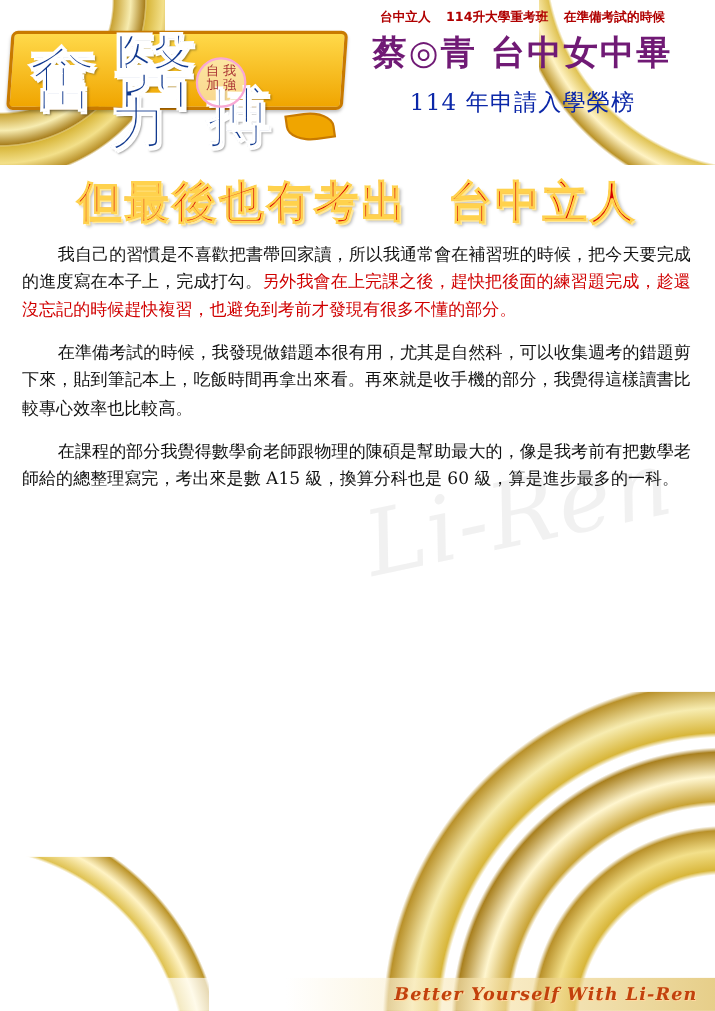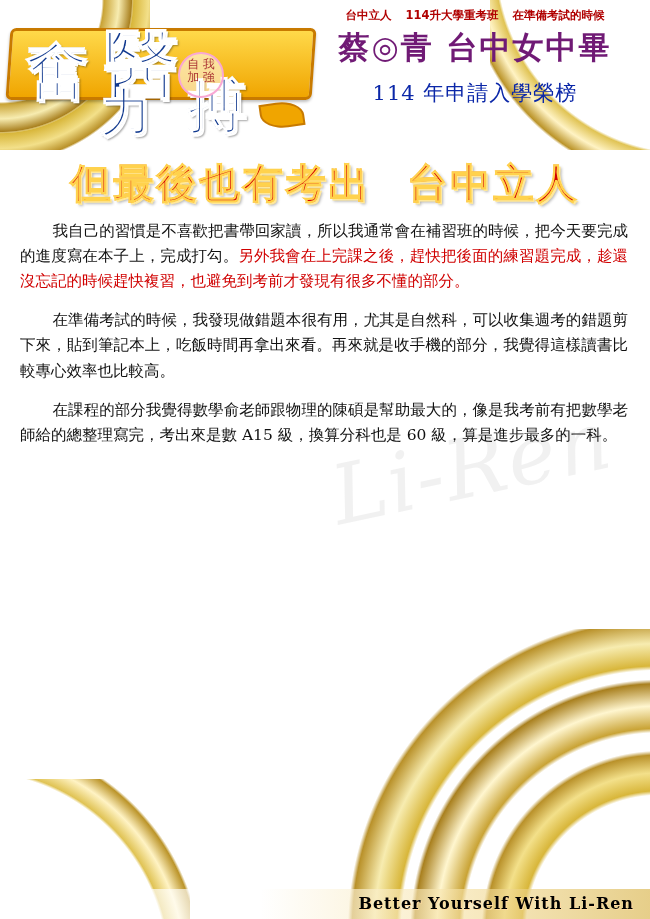--- a/index.html
+++ b/index.html
@@ -135,22 +135,22 @@
     text-align:justify;
   }
   .para{margin:0 0 14px 0;text-indent:2.1em;}
   .para.last{margin-bottom:4px;}
   .red{color:#d00000;}
 
   
   .footer{
     position:absolute;right:16px;bottom:6px;
     font-family:"DejaVu Serif","Liberation Serif",serif;
-    font-weight:bold;font-size:16px;
-    color:#000000;
+    font-style:italic;font-weight:bold;font-size:16px;
+    color:#c2410c;
     letter-spacing:1px;
     text-shadow:1px 1px 0 #ffd9a0;
   }
   .bottom-band{
     position:absolute;left:0;right:0;bottom:0;height:30px;
     background:linear-gradient(90deg,#ffffff 0%,#ffffff 40%,#f6e2a8 70%,#d9b44a 100%);
     opacity:.65;pointer-events:none;
   }
 </style>
 </head>

